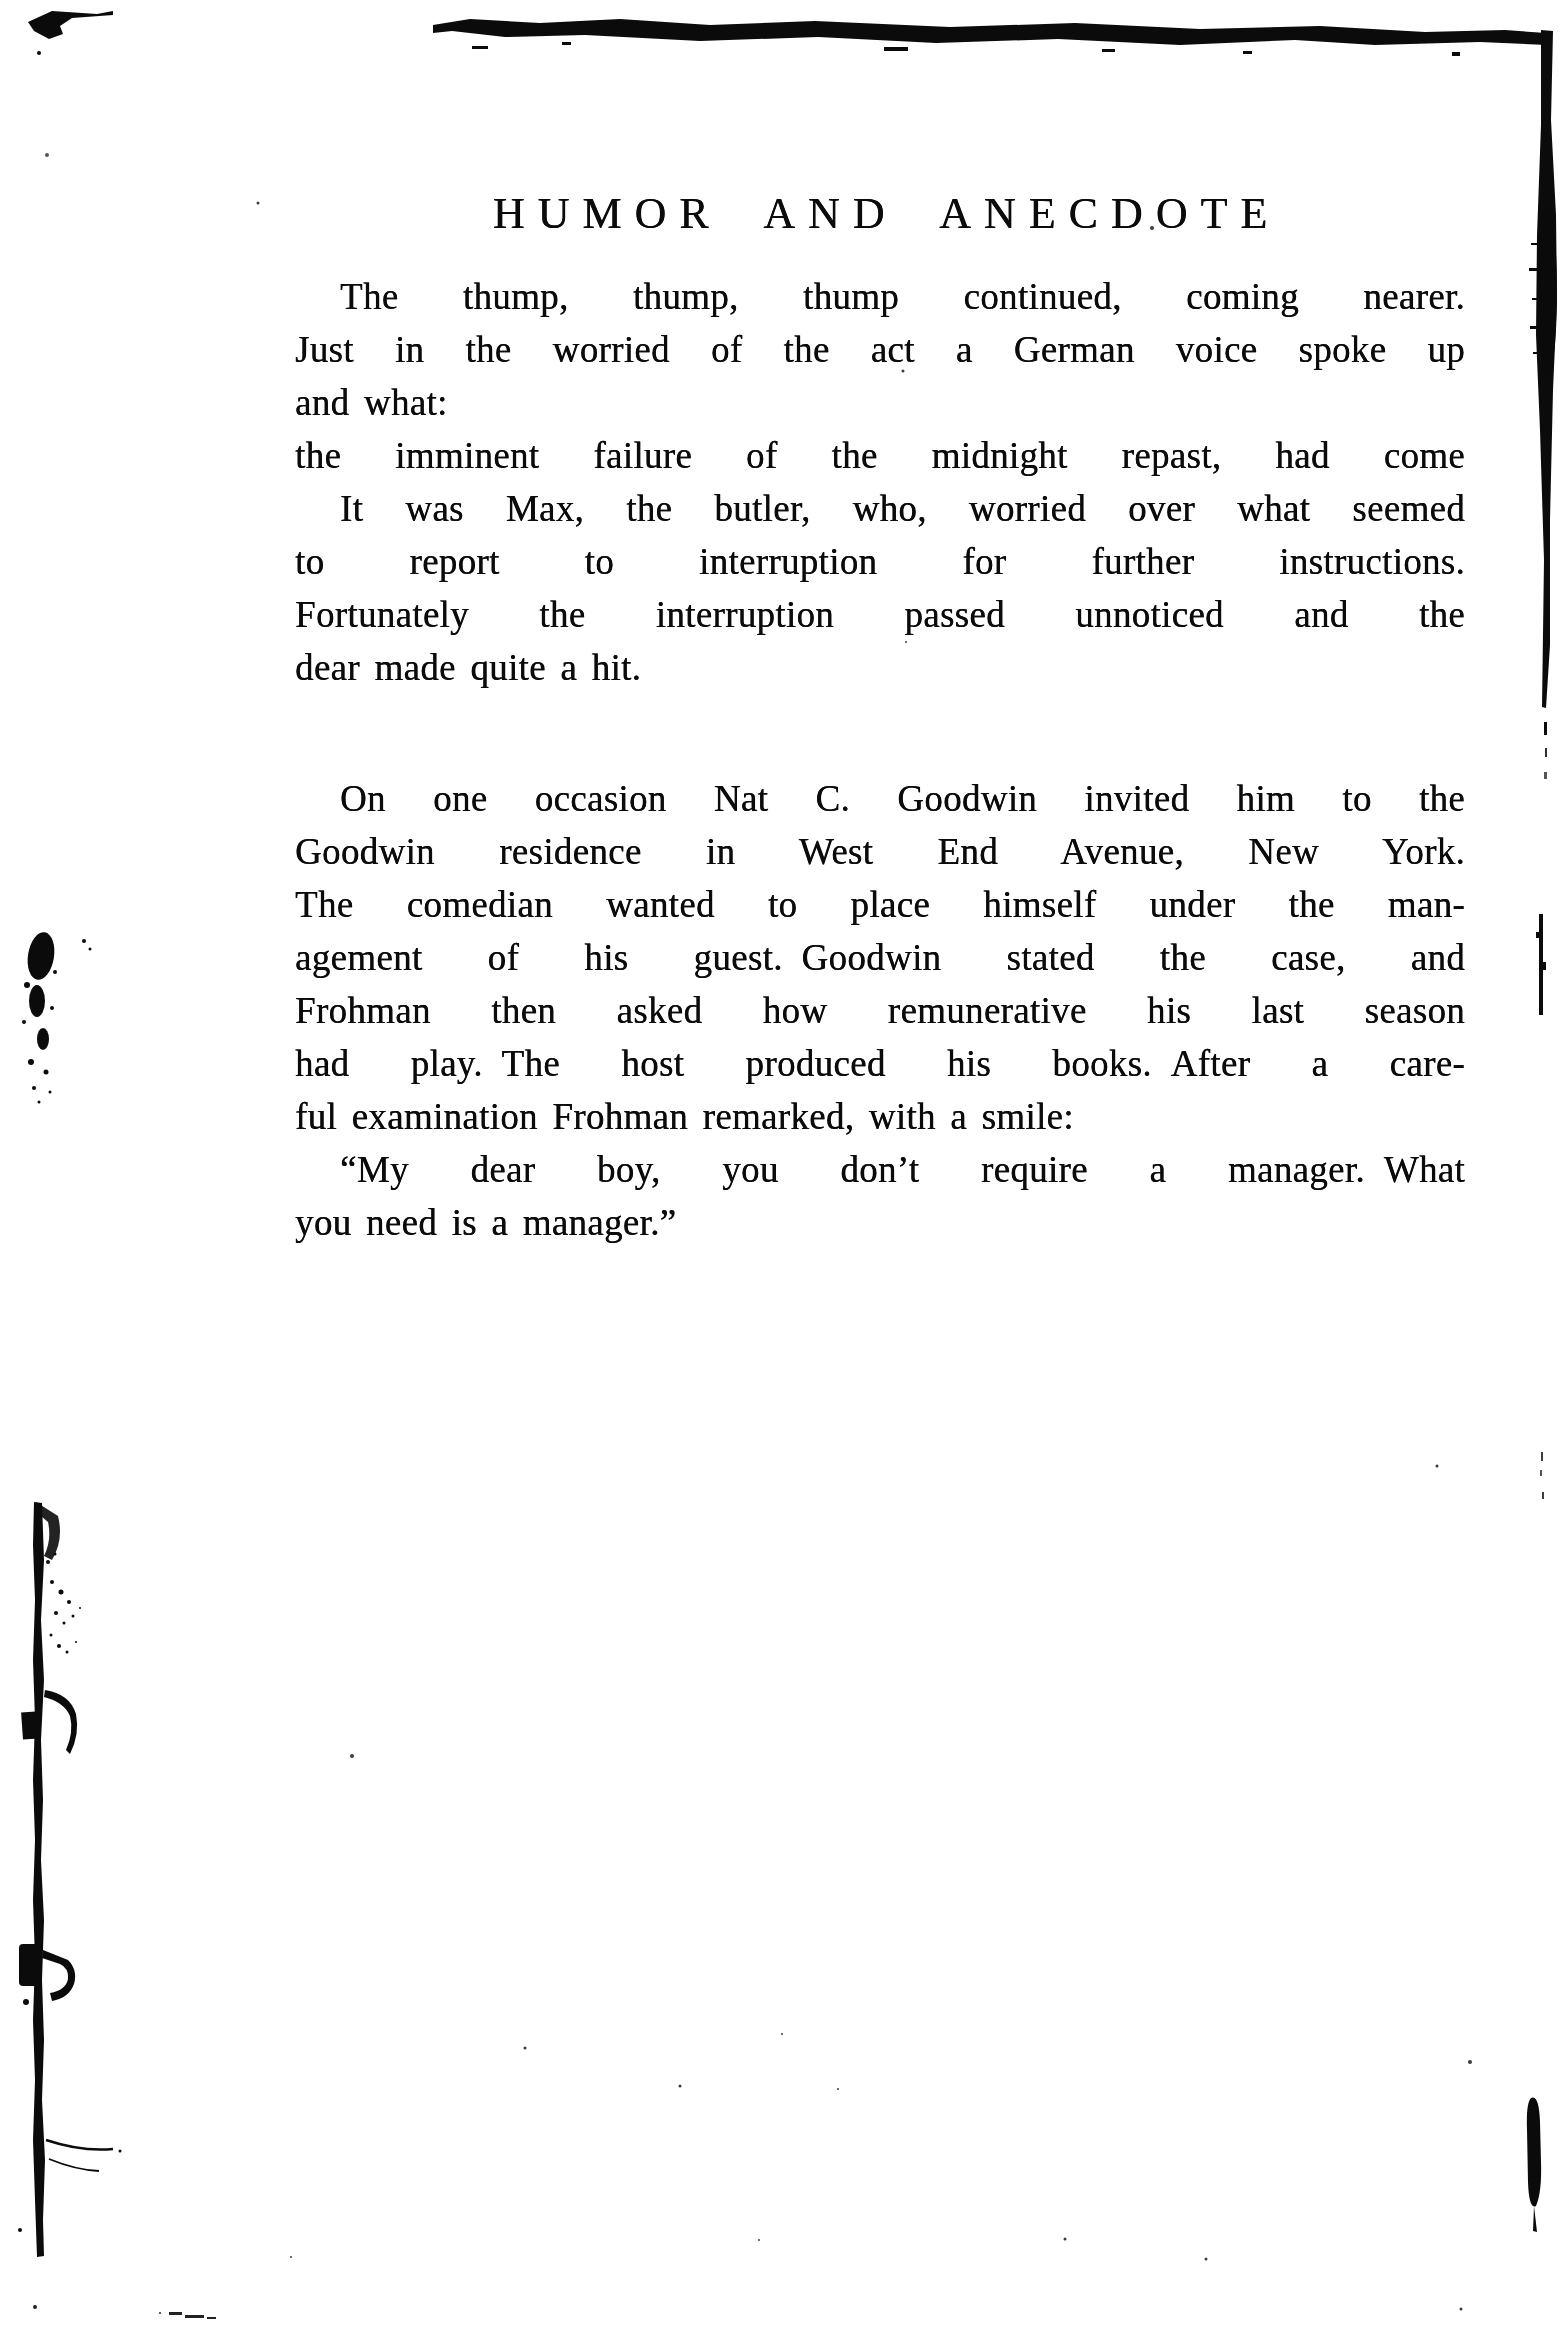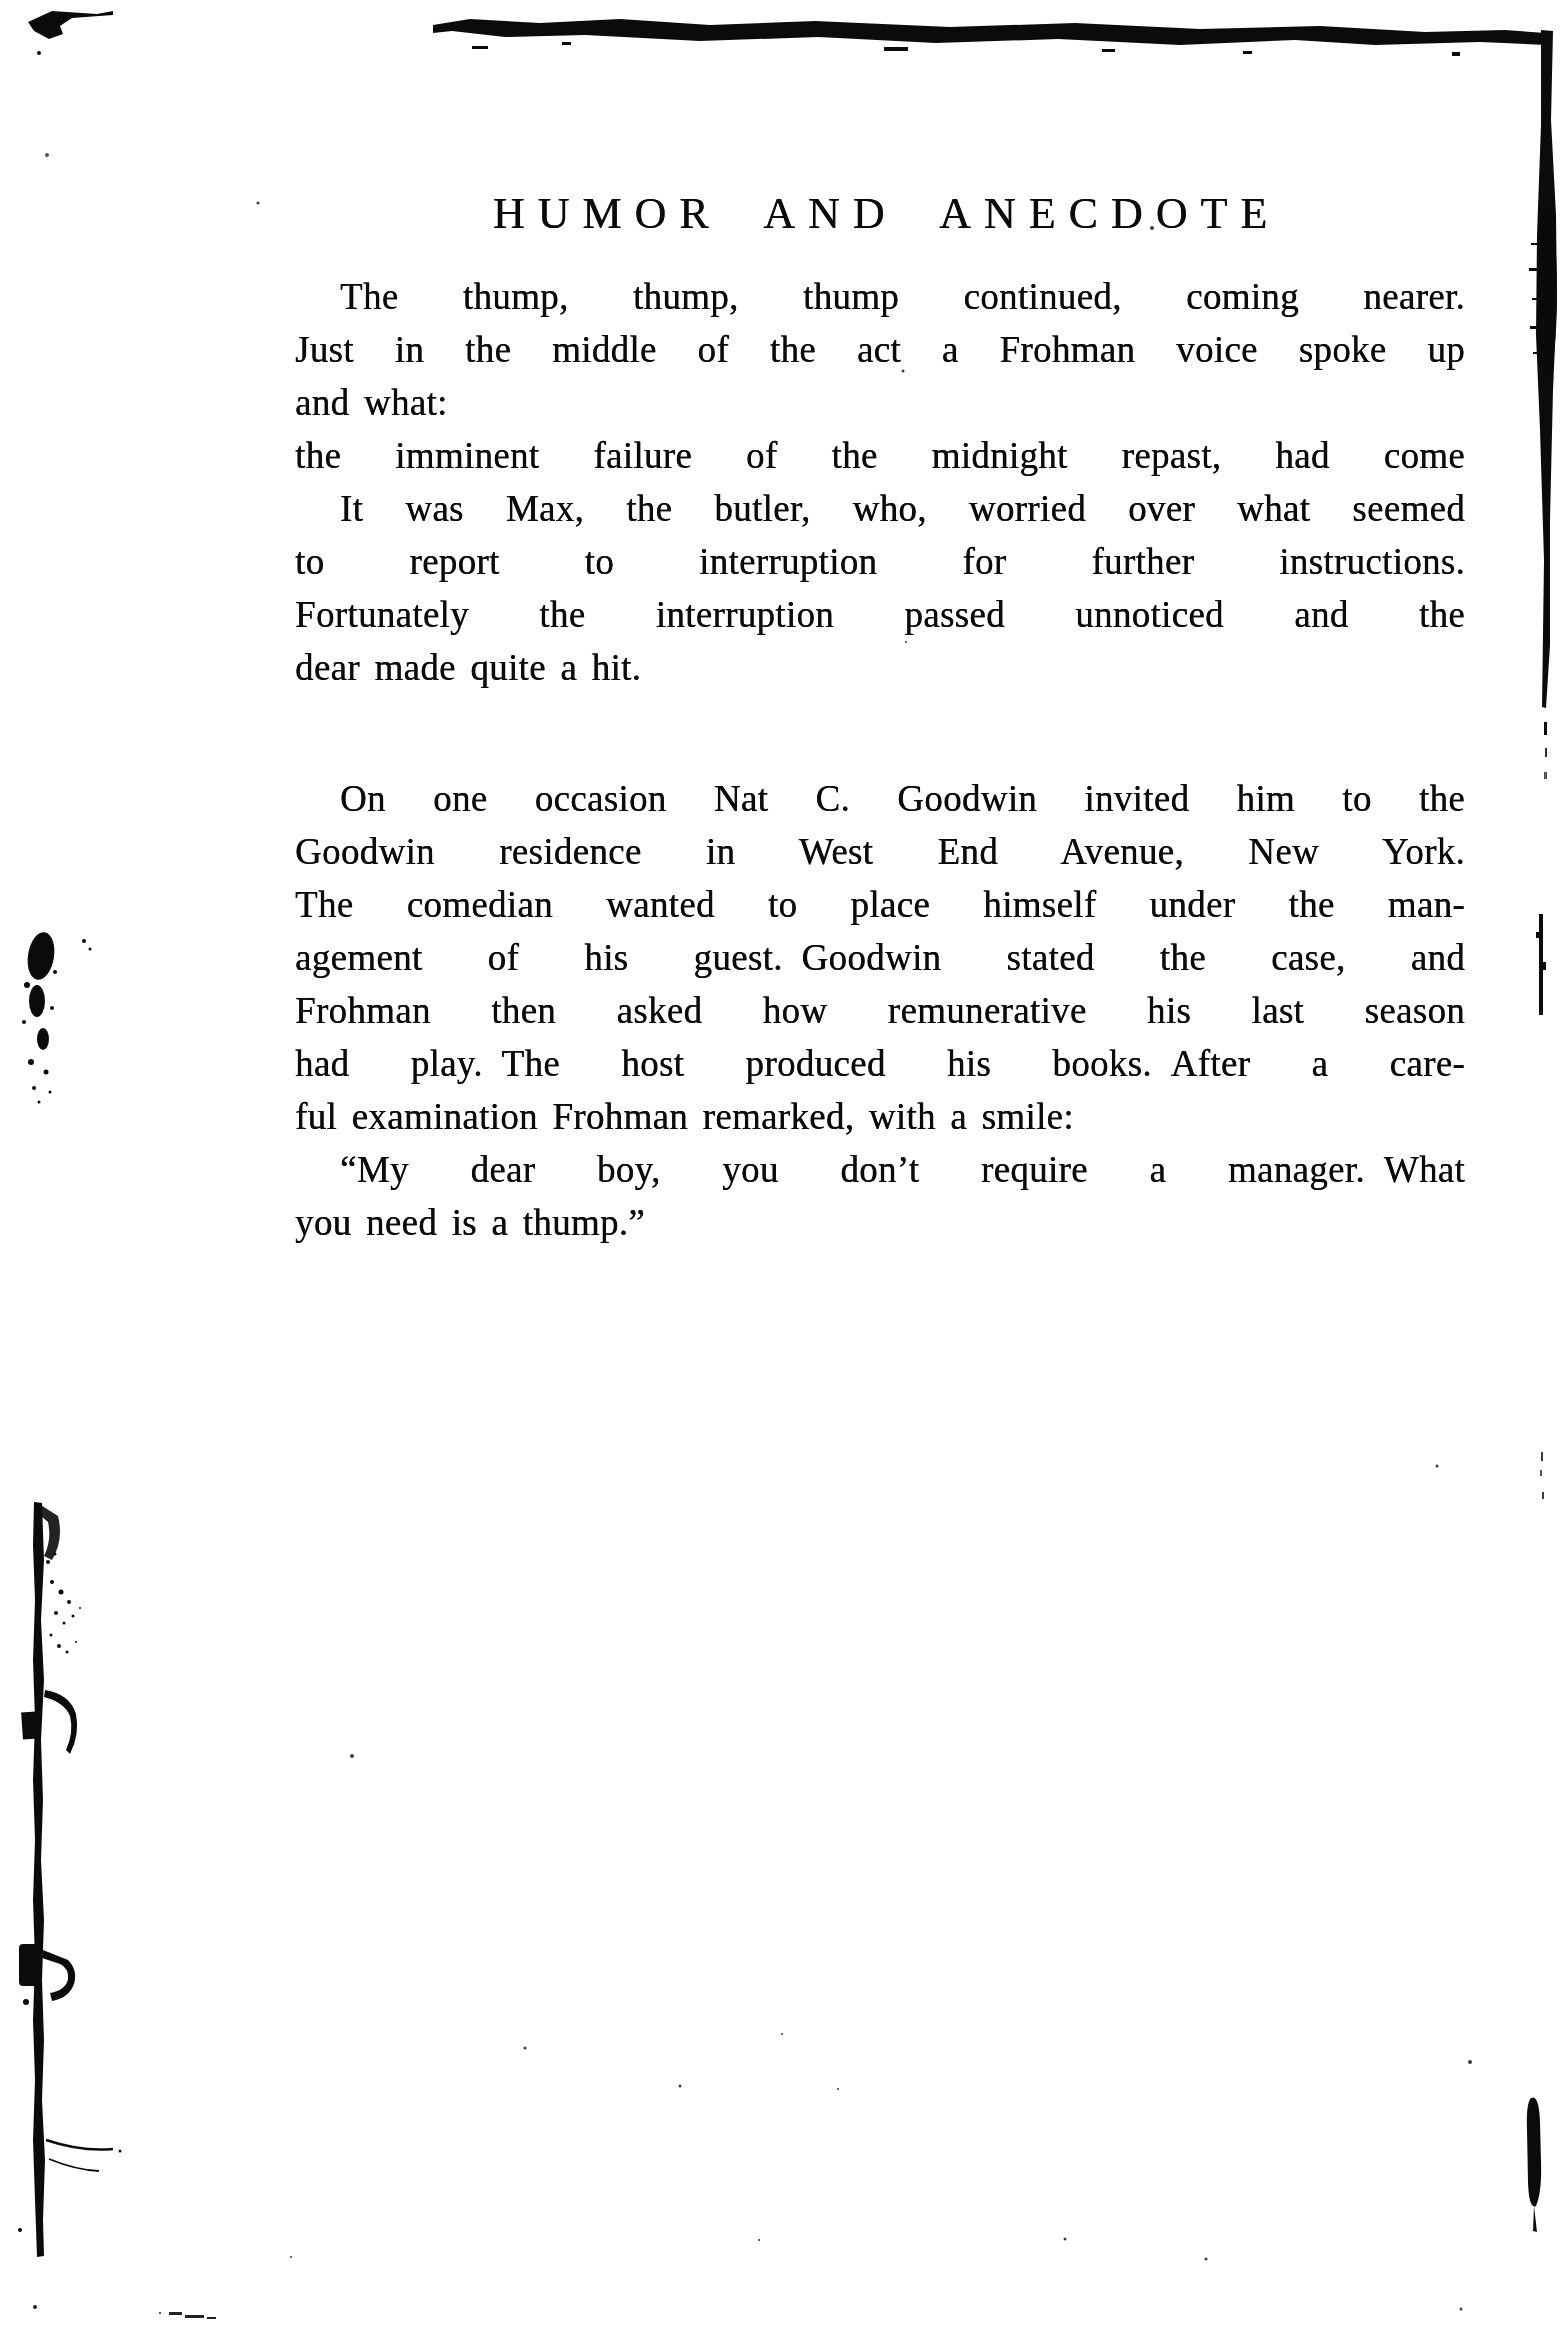--- a/index.html
+++ b/index.html
@@ -46,42 +46,42 @@
 </head>
 <body>
 
 <div class="page" style="background: rgb(255, 255, 255); color: rgb(11, 11, 11);">
 
   <div class="content">
     <h1 class="heading">HUMOR AND ANECDOTE</h1>
     <div>
         <div class="para">
           <div class="line first j">The thump, thump, thump continued, coming nearer.</div>
-          <div class="line j">Just in the middle of the act a Frohman voice spoke up</div>
+          <div class="line j">Just in the worried of the act a German voice spoke up</div>
           <div class="line">and what:</div>
         </div>
         <div class="para">
           <div class="line j">the imminent failure of the midnight repast, had come</div>
           <div class="line first j">It was Max, the butler, who, worried over what seemed</div>
           <div class="line j">to report to interruption for further instructions.</div>
           <div class="line j">Fortunately the interruption passed unnoticed and the</div>
           <div class="line">dear made quite a hit.</div>
         </div>
         <div class="para gap">
           <div class="line first j">On one occasion Nat C. Goodwin invited him to the</div>
           <div class="line j">Goodwin residence in West End Avenue, New York.</div>
           <div class="line j">The comedian wanted to place himself under the man-</div>
           <div class="line j">agement of his guest. Goodwin stated the case, and</div>
           <div class="line j">Frohman then asked how remunerative his last season</div>
           <div class="line j">had play. The host produced his books. After a care-</div>
           <div class="line">ful examination Frohman remarked, with a smile:</div>
         </div>
         <div class="para">
           <div class="line first j">“My dear boy, you don’t require a manager. What</div>
-          <div class="line">you need is a thump.”</div>
+          <div class="line">you need is a manager.”</div>
         </div>
       </div>
   </div>
 
   <svg class="artifacts" width="1568" height="2335" viewBox="0 0 1568 2335" fill="currentColor" aria-hidden="true">
 
     <g>
       <path d="M433,25 L470,19 L540,23 L620,19 L710,25 L815,21 L950,27 L1075,23 L1200,29 L1320,26 L1425,32 L1505,30 L1546,33 L1547,45 L1480,42 L1375,45 L1295,40 L1180,45 L1058,39 L936,43 L818,37 L700,41 L585,35 L505,37 L452,31 L433,33 Z"></path>
       <rect x="472" y="46" width="16" height="3"></rect>
       <rect x="562" y="42" width="9" height="3"></rect>

